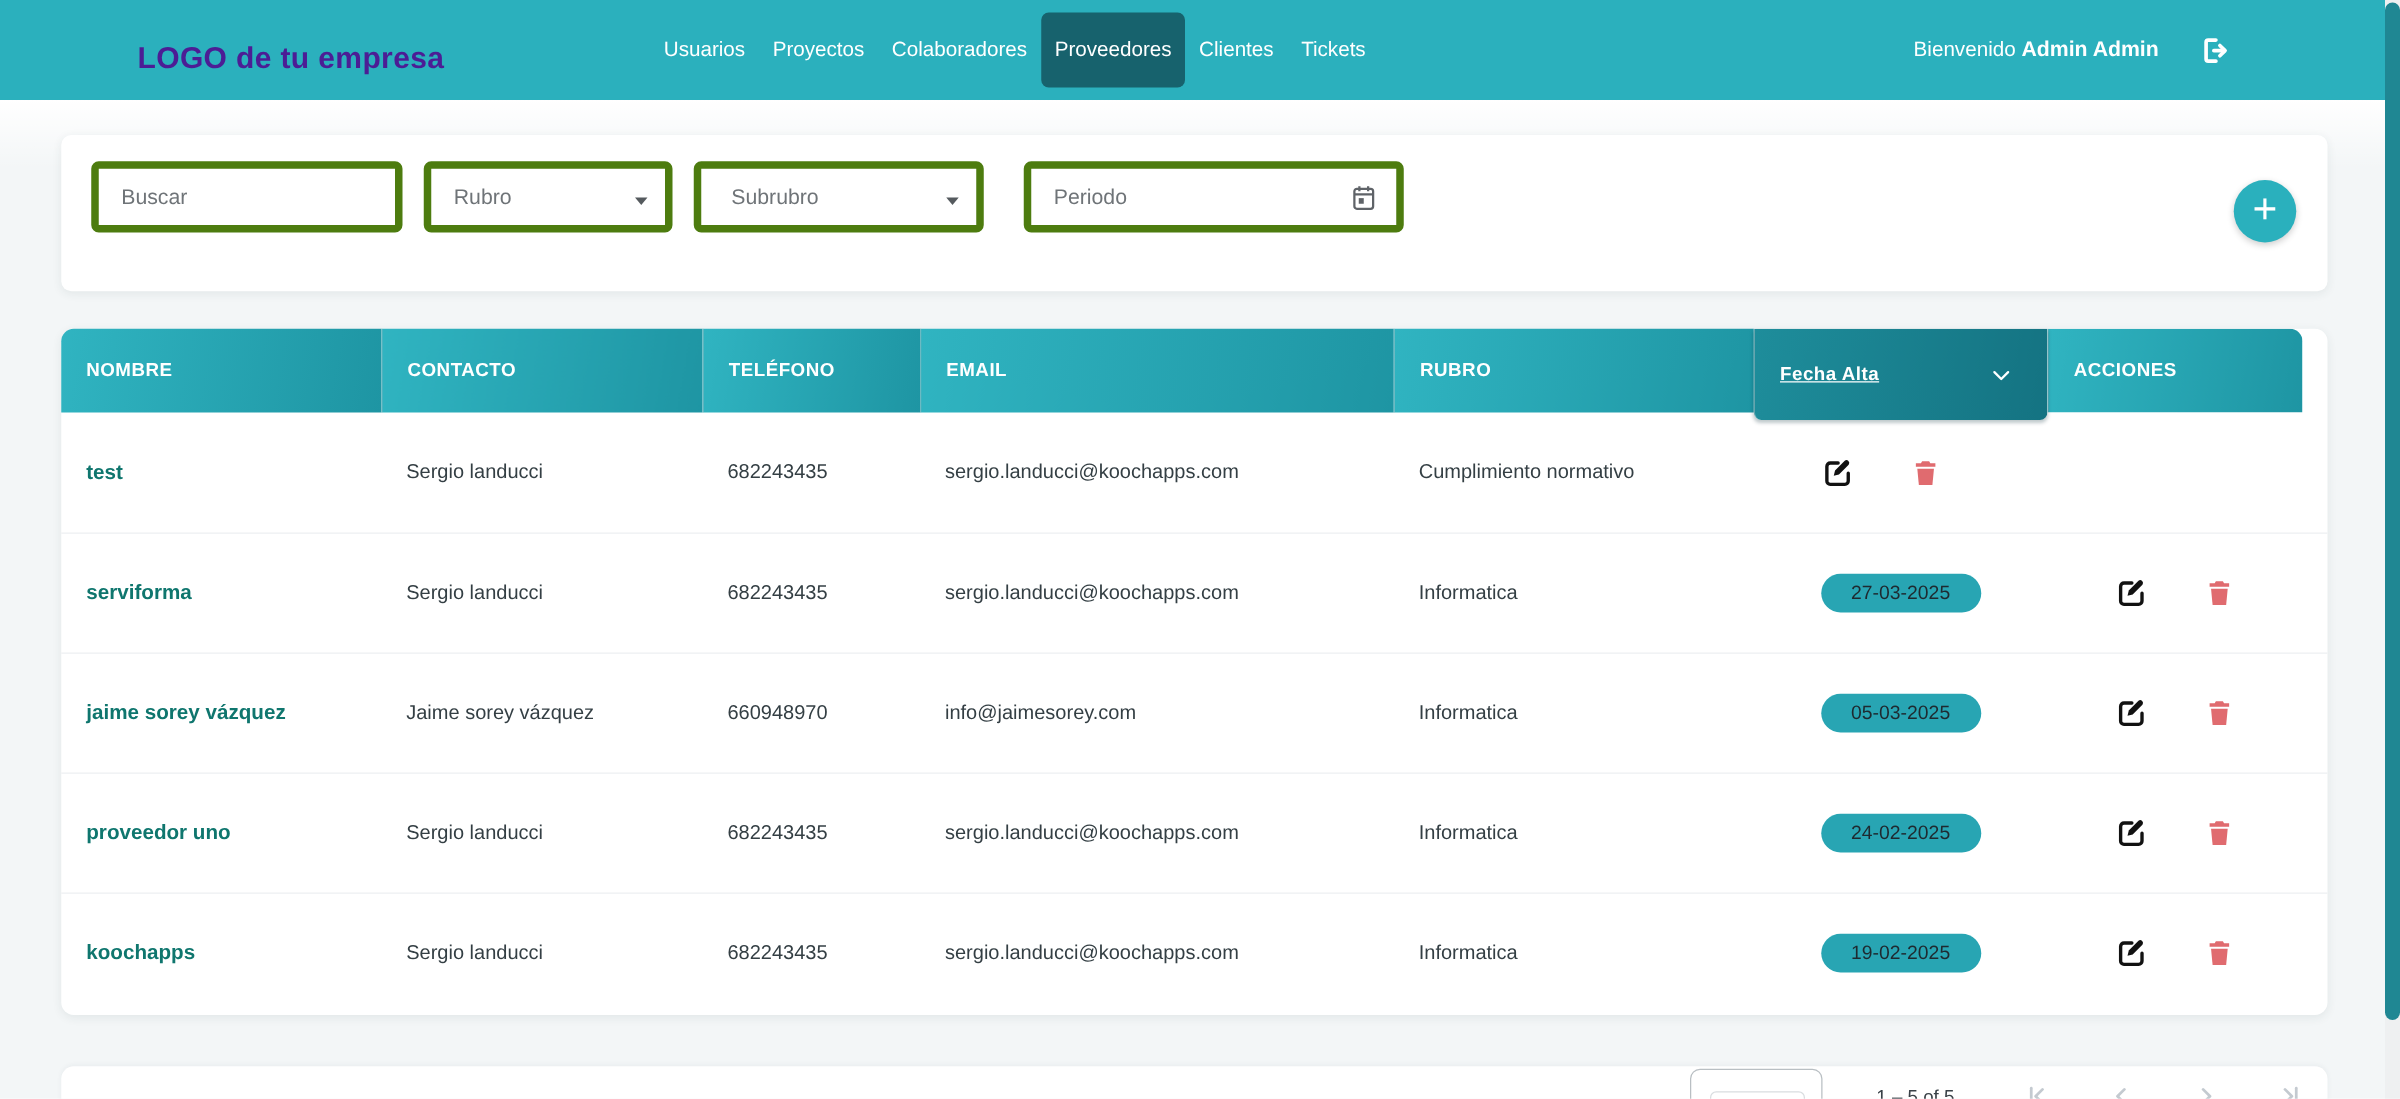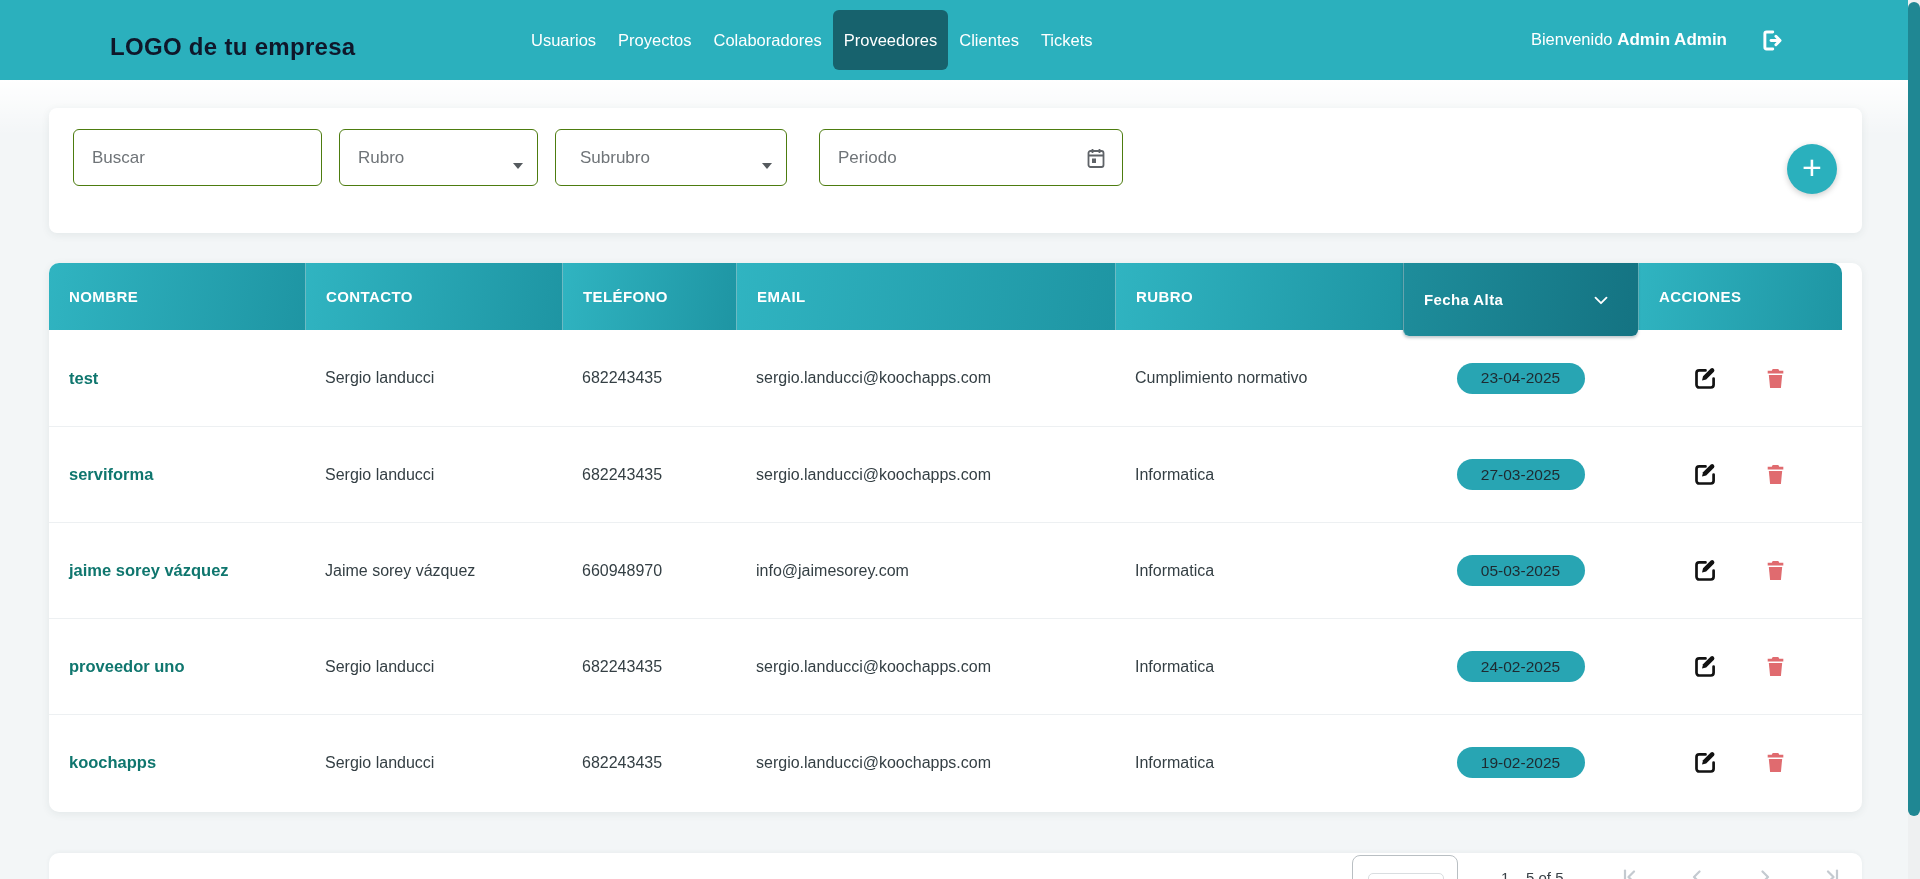--- a/index.html
+++ b/index.html
@@ -9,21 +9,21 @@
     background:#f3f6f7;
     position:relative;
   }
 
   
   .navbar {
     position:absolute; top:0; left:0; width:1920px; height:80px;
     background:#2bb0bd; display:flex; align-items:center; z-index:20;
   }
   .logo {
-    margin-left:110px; color:#0f172a; font-size:24px; font-weight:bold; letter-spacing:.3px;
+    margin-left:110px; color:#4c1d95; font-size:24px; font-weight:bold; letter-spacing:.3px;
     white-space:nowrap;
     margin-top:13px;
   }
   .nav-menu {
     position:absolute; left:520px; top:0; height:80px;
     display:flex; align-items:center; 
   }
   .nav-item {
     color:#ffffff; font-size:16.5px; padding:0 11px; height:60px;
     display:flex; align-items:center; border-radius:6px; cursor:pointer; white-space:nowrap;
@@ -45,21 +45,21 @@
   
   .filter-card {
     position:absolute; top:108px; left:49px; width:1813px; height:125px;
     background:#ffffff; border-radius:8px; box-shadow:0 2px 8px rgba(40,60,70,.08);
     z-index:5;
   }
   .filter-row {
     position:absolute; top:21px; left:24px; display:flex; gap:17px; align-items:flex-start;
   }
   .ffield {
-    height:57px; border:1px solid #4d7c0f; border-radius:6px; background:#fff;
+    height:57px; border:6px solid #4d7c0f; border-radius:6px; background:#fff;
     display:flex; align-items:center; padding:0 14px 0 18px; color:#6f7478; font-size:17px;
     position:relative;
     justify-content:center;
   }
   .ffield input {
     border:none; outline:none; width:100%; font-size:17px; color:#3c464b;
     font-family:"Liberation Sans", sans-serif; background:transparent;
   }
   .ffield input::placeholder { color:#6f7478; opacity:1; }
   .f-buscar { width:249px; }
@@ -92,20 +92,21 @@
     color:#ffffff; font-size:15px; font-weight:bold; letter-spacing:.4px;
     display:flex; align-items:center; padding-left:20px; cursor:pointer;
     border-left:1px solid rgba(255,255,255,.35);
   }
   .th:first-child { border-left:none; border-top-left-radius:10px; }
   .th:last-child { border-top-right-radius:10px; }
   .th-fecha {
     background:linear-gradient(100deg, #1e8d9b, #147382);
     height:73px; border-radius:0 0 6px 6px; z-index:2;
     box-shadow:0 2px 3px rgba(0,40,50,.25);
+    text-decoration:underline;
   }
   .th-fecha .sort-chevron { margin-left:auto; margin-right:26px; display:flex; }
 
   .col-nombre   { width:256px; }
   .col-contacto { width:257px; }
   .col-telefono { width:174px; }
   .col-email    { width:379px; }
   .col-rubro    { width:288px; }
   .col-fecha    { width:235px; }
   .col-acciones { width:204px; }
@@ -235,23 +236,20 @@
   </div>
 
   <div class="trow">
     <div class="td col-nombre">
         <a class="name-link">test</a>
       </div>
     <div class="td col-contacto">Sergio landucci</div>
     <div class="td col-telefono">682243435</div>
     <div class="td col-email">sergio.landucci@koochapps.com</div>
     <div class="td col-rubro">Cumplimiento normativo</div>
-    <div class="td col-fecha">
-        <span class="badge">23-04-2025</span>
-      </div>
     <div class="td col-acciones">
       <span class="icon-btn">
         <svg viewBox="0 0 24 24" width="27" height="27">
             <path d="M12 4.8H6.4A2.4 2.4 0 0 0 4 7.2v10.4A2.4 2.4 0 0 0 6.4 20h10.4a2.4 2.4 0 0 0 2.4-2.4V12" fill="none" stroke="#121212" stroke-width="2.4" stroke-linecap="round"></path>
             <path d="m12.6 12.9 6.9-6.9a2 2 0 0 0-2.8-2.8l-6.9 6.9-.9 3.7z" fill="#121212"></path>
           </svg>
       </span>
       <span class="icon-btn">
         <svg viewBox="0 0 24 24" width="25" height="25" fill="#e06b6f">
             <path d="M9.3 2.8h5.4l.9 1.7h3.9v2.6H4.5V4.5h3.9z"></path>

